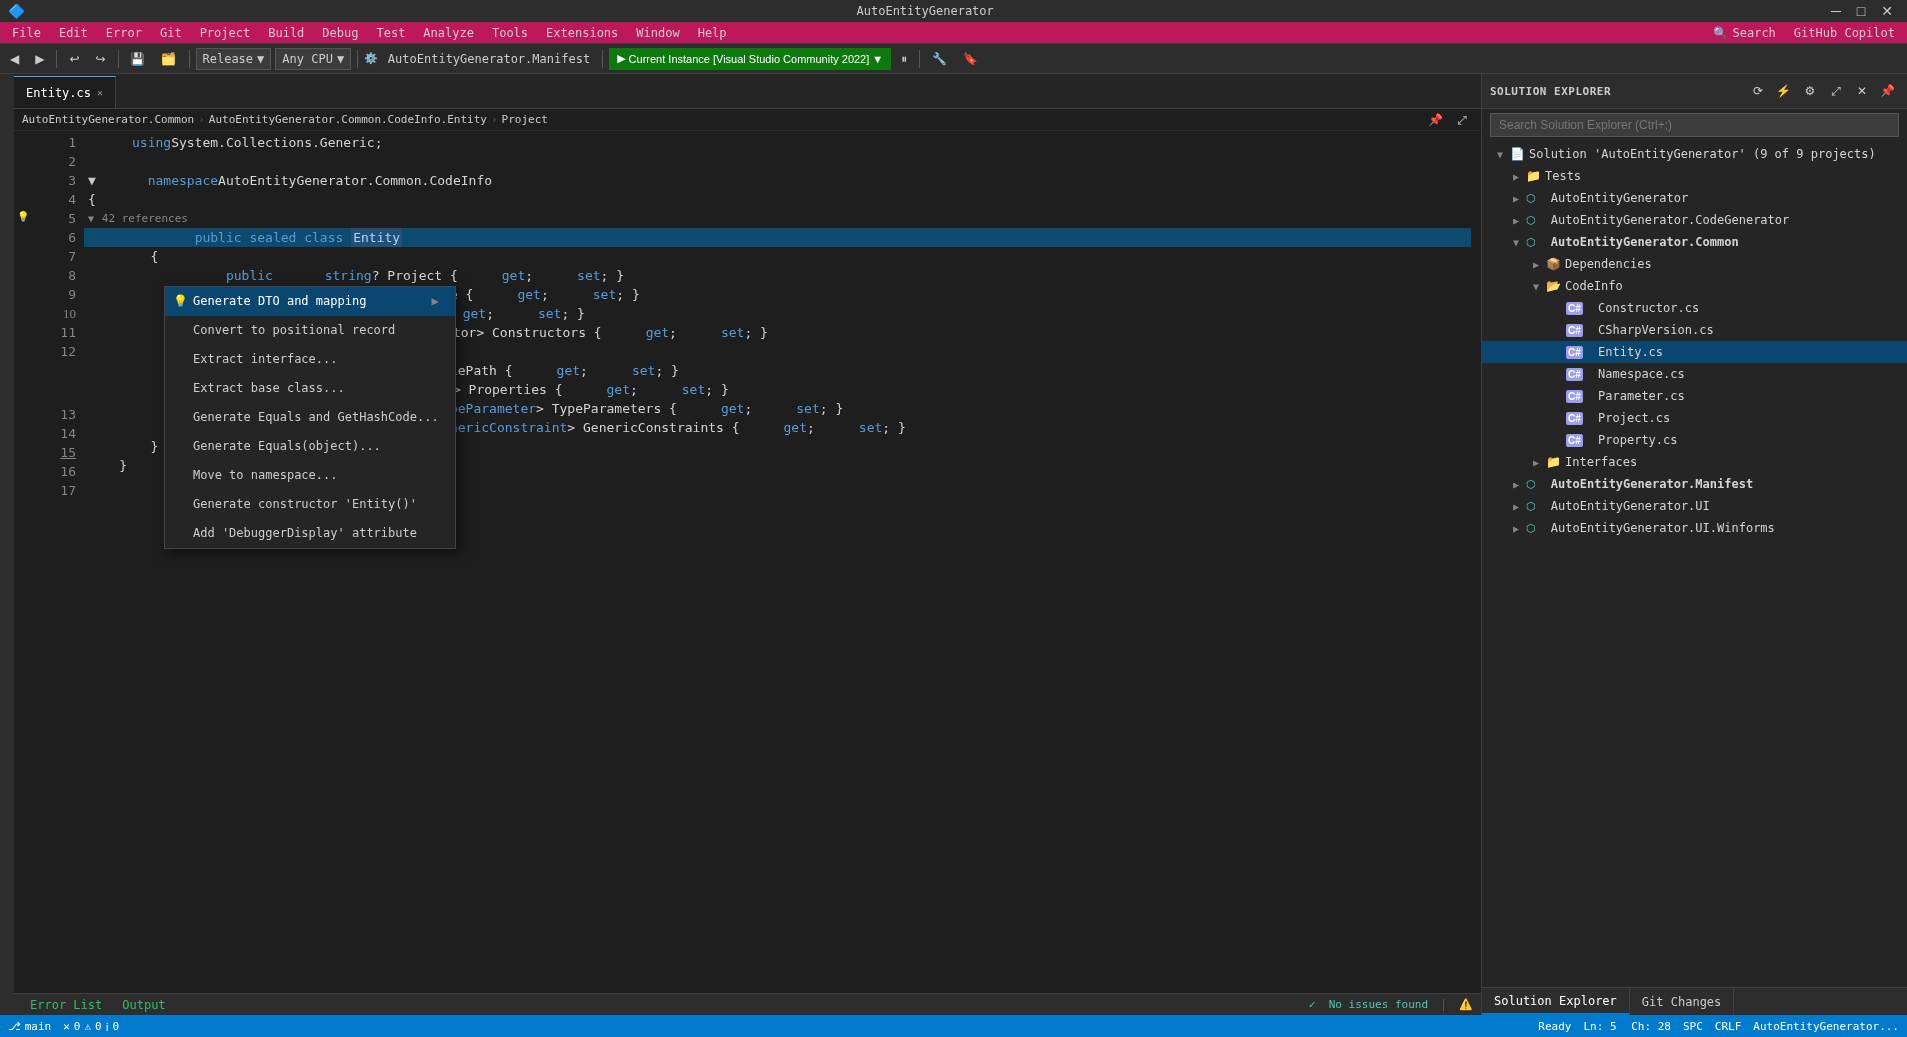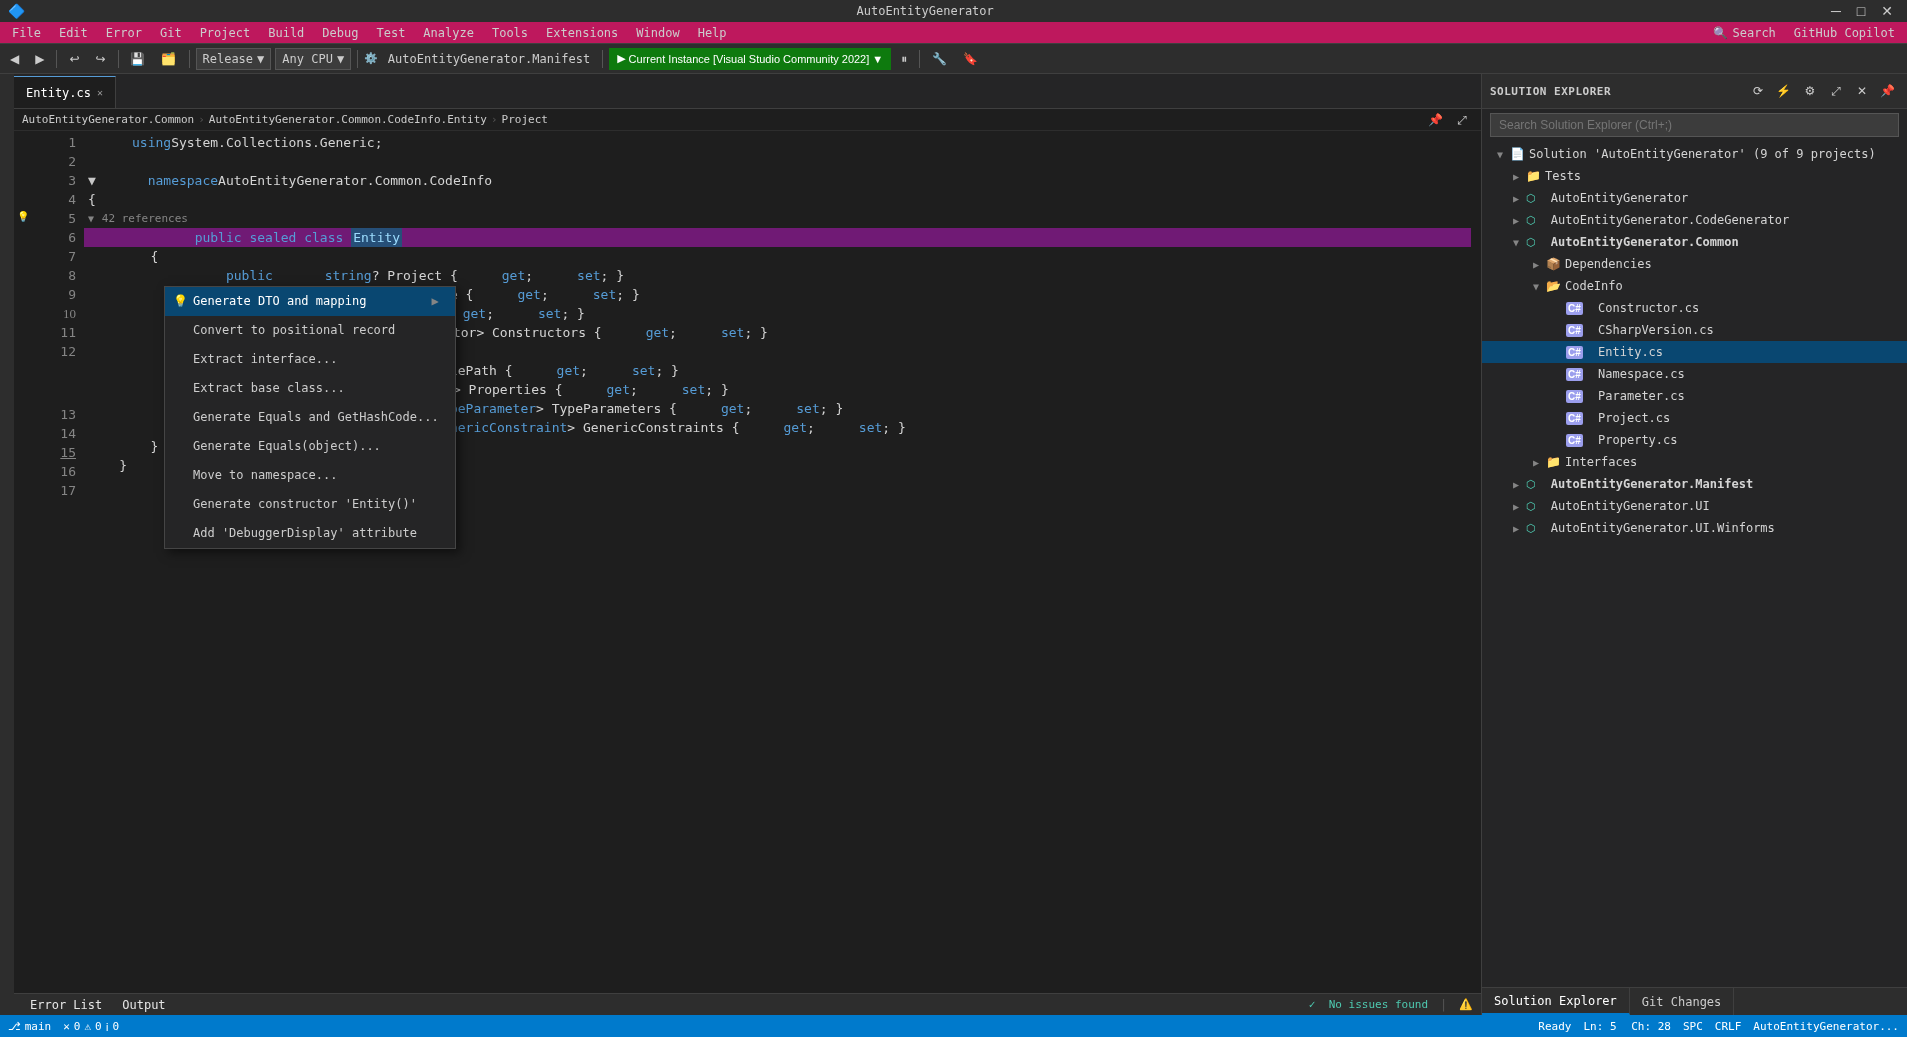--- a/index.html
+++ b/index.html
@@ -337,21 +337,21 @@
       display: flex;
       align-items: center;
       padding: 0 8px;
       gap: 4px;
       flex-shrink: 0;
       border-top: 1px solid #3f3f3f;
     }
     .bottom-tab {
       padding: 2px 8px;
       font-size: 12px;
-      color: #e5e5e5;
+      color: #22c55e;
       cursor: pointer;
     }
 
     
     .tree::-webkit-scrollbar { width: 8px; }
     .tree::-webkit-scrollbar-track { background: #252526; }
     .tree::-webkit-scrollbar-thumb { background: #424242; }
 
     
     .se-bottom-tabs {
@@ -558,21 +558,21 @@
           <span style="color:#c8c8c8;">▼</span>&nbsp;<span class="kw">namespace</span><span class="pu"> AutoEntityGenerator.Common.CodeInfo</span>
         </div>
         <div class="code-line">
           <span class="pu">    {</span>
         </div>
         <div class="code-line" style="position:relative;">
           
           <span style="color:#858585;font-size:10px;">▼</span>&nbsp;
           <span class="references-hint">42 references</span>
         </div>
-        <div class="code-line" style="background:#701a75;">
+        <div class="code-line" style="background:#0c4a6e;">
           &nbsp;&nbsp;&nbsp;&nbsp;&nbsp;&nbsp;&nbsp;&nbsp;<span class="kw">public sealed class</span>
           &nbsp;<span class="entity-highlight">Entity</span>
         </div>
         <div class="code-line">
           <span class="pu">&nbsp;&nbsp;&nbsp;&nbsp;&nbsp;&nbsp;&nbsp;&nbsp;{</span>
         </div>
         <div class="code-line">
           &nbsp;&nbsp;&nbsp;&nbsp;&nbsp;&nbsp;&nbsp;&nbsp;&nbsp;&nbsp;&nbsp;&nbsp;<span class="kw">public</span>&nbsp;<span class="kw">string</span>?&nbsp;<span class="pu">Project { </span><span class="kw">get</span><span class="pu">; </span><span class="kw">set</span><span class="pu">; }</span>
         </div>
         <div class="code-line">

